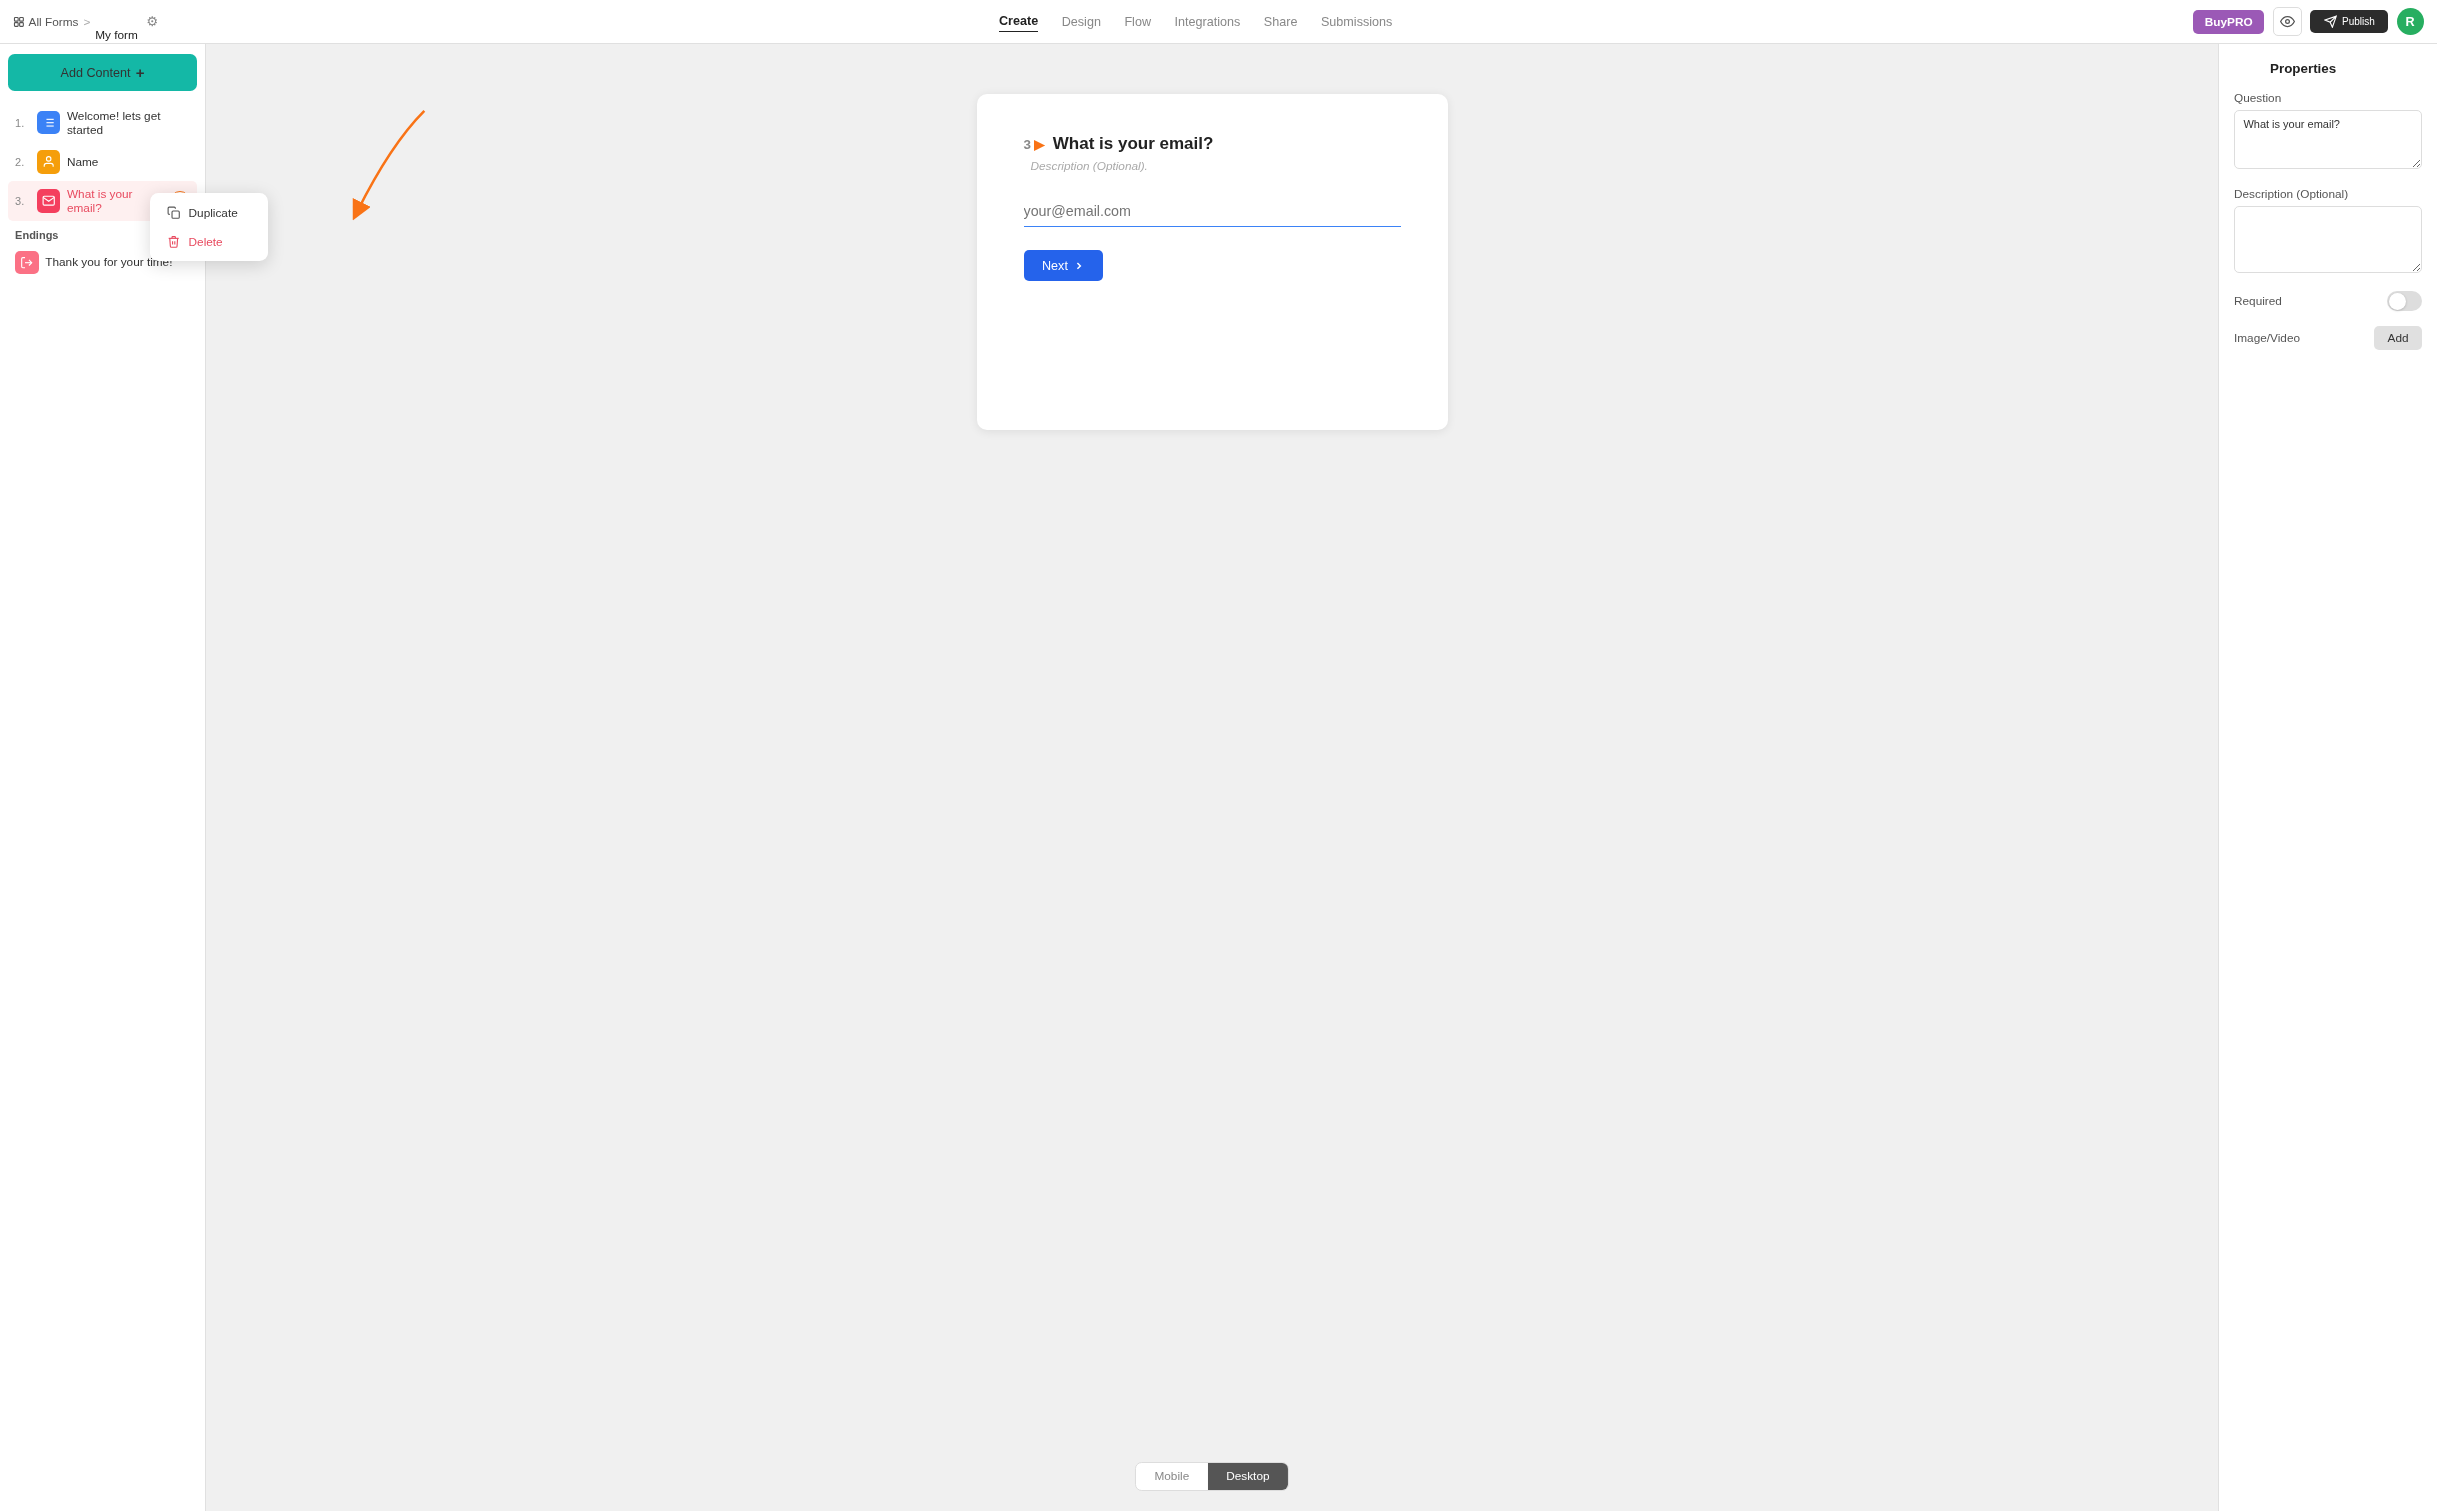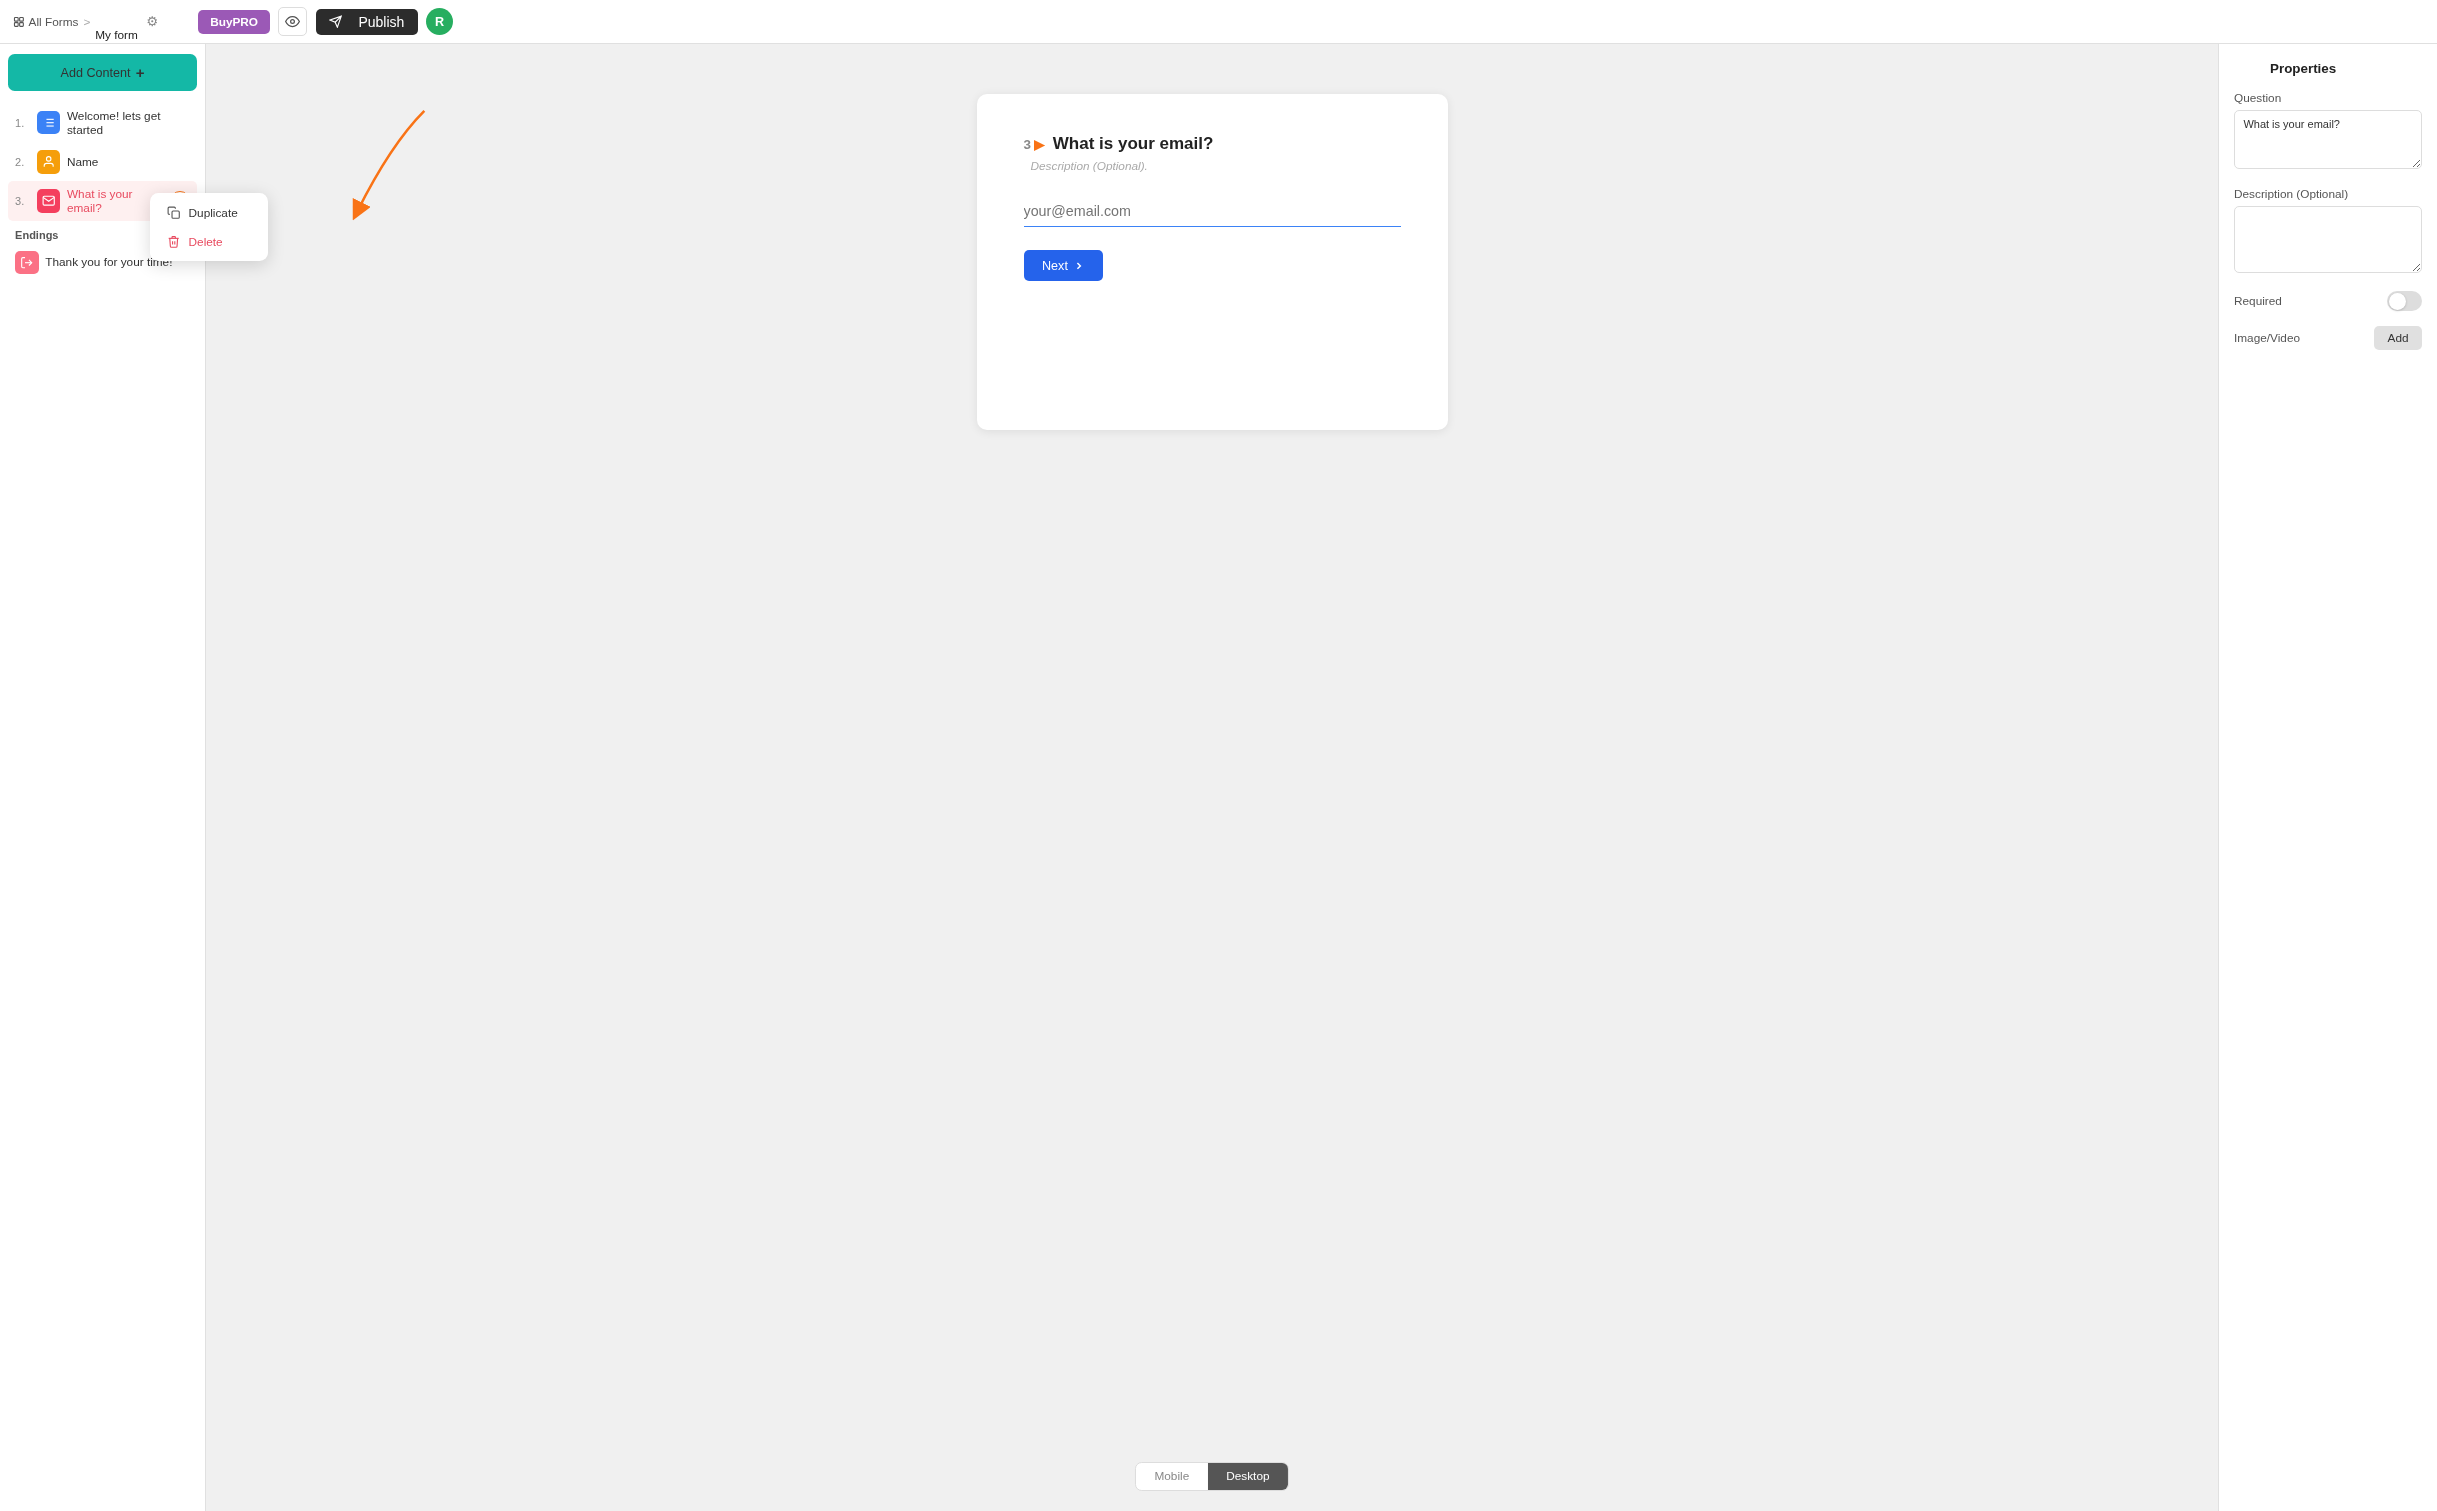--- a/index.html
+++ b/index.html
@@ -18,21 +18,21 @@
     .topnav-left .form-name { font-size: 11.8px; color: #222; font-weight: 500; margin-top: 27px; }
     .topnav-left .settings-icon { color: #888; cursor: pointer; margin-left: 3.4px; }
 
     .topnav-center { display: flex; align-items: center; gap: 23.5px; flex: 1; justify-content: center; }
     .nav-tab { font-size: 12.6px; color: #888; cursor: pointer; padding: 3.4px 0; text-decoration: none; }
     .nav-tab.active { color: #222; font-weight: 600; border-bottom: 1.7px solid #222; }
 
     .topnav-right { display: flex; align-items: center; gap: 8.4px; min-width: 185px; justify-content: flex-end; }
     .btn-pro { background: #9b59b6; color: #fff; border: none; border-radius: 5px; padding: 5px 11.8px; font-size: 11.8px; cursor: pointer; font-weight: 600; }
     .btn-preview { background: #fff; border: 0.8px solid #ddd; border-radius: 5px; width: 29px; height: 29px; display: flex; align-items: center; justify-content: center; cursor: pointer; }
-    .btn-publish { background: #2c2c2c; color: #fff; border: none; border-radius: 5px; padding: 5px 13.4px; font-size: 14px; cursor: pointer; display: flex; align-items: center; gap: 16px; }
+    .btn-publish { background: #2c2c2c; color: #fff; border: none; border-radius: 5px; padding: 5px 13.4px; font-size: 10px; cursor: pointer; display: flex; align-items: center; gap: 5px; }
     .avatar { width: 27px; height: 27px; border-radius: 50%; background: #27ae60; color: #fff; display: flex; align-items: center; justify-content: center; font-weight: 700; font-size: 12.6px; }
 
     
     .main-layout { display: flex; height: calc(100vh - 44px); }
 
     
     .sidebar { width: 206px; background: #fff; border-right: 0.8px solid #e0e0e0; padding: 10px 8.4px; overflow-y: auto; flex-shrink: 0; }
     .btn-add-content { width: 100%; background: #14b8a6; border: none; border-radius: 6.7px; padding: 10px; font-size: 12.6px; cursor: pointer; display: flex; align-items: center; justify-content: center; gap: 5px; color: #333; font-weight: 500; margin-bottom: 11.8px; }
     .sidebar-item { display: flex; align-items: center; gap: 6.7px; padding: 5.9px 6.7px; border-radius: 5px; cursor: pointer; margin-bottom: 1.7px; position: relative; }
     .sidebar-item.active { background: #fef0f0; }
@@ -87,20 +87,28 @@
           <rect x="9" y="2" width="5" height="5" rx="1"></rect>
           <rect x="2" y="9" width="5" height="5" rx="1"></rect>
           <rect x="9" y="9" width="5" height="5" rx="1"></rect>
         </svg>
       <span>All Forms</span>
     </span>
     <span class="separator">&gt;</span>
     <span class="form-name">My form</span>
     <span class="settings-icon">⚙</span>
   </div>
+  <div class="topnav-center">
+    <a class="nav-tab active">Create</a>
+    <a class="nav-tab">Design</a>
+    <a class="nav-tab">Flow</a>
+    <a class="nav-tab">Integrations</a>
+    <a class="nav-tab">Share</a>
+    <a class="nav-tab">Submissions</a>
+  </div>
   <div class="topnav-right">
     <button class="btn-pro">
       <span>Buy</span><span style="font-weight:800;">PRO</span>
     </button>
     <button class="btn-preview">
       <svg width="15" height="15" viewBox="0 0 24 24" fill="none" stroke="#555" stroke-width="2">
           <path d="M1 12s4-8 11-8 11 8 11 8-4 8-11 8-11-8-11-8z"></path>
           <circle cx="12" cy="12" r="3"></circle>
         </svg>
     </button>

